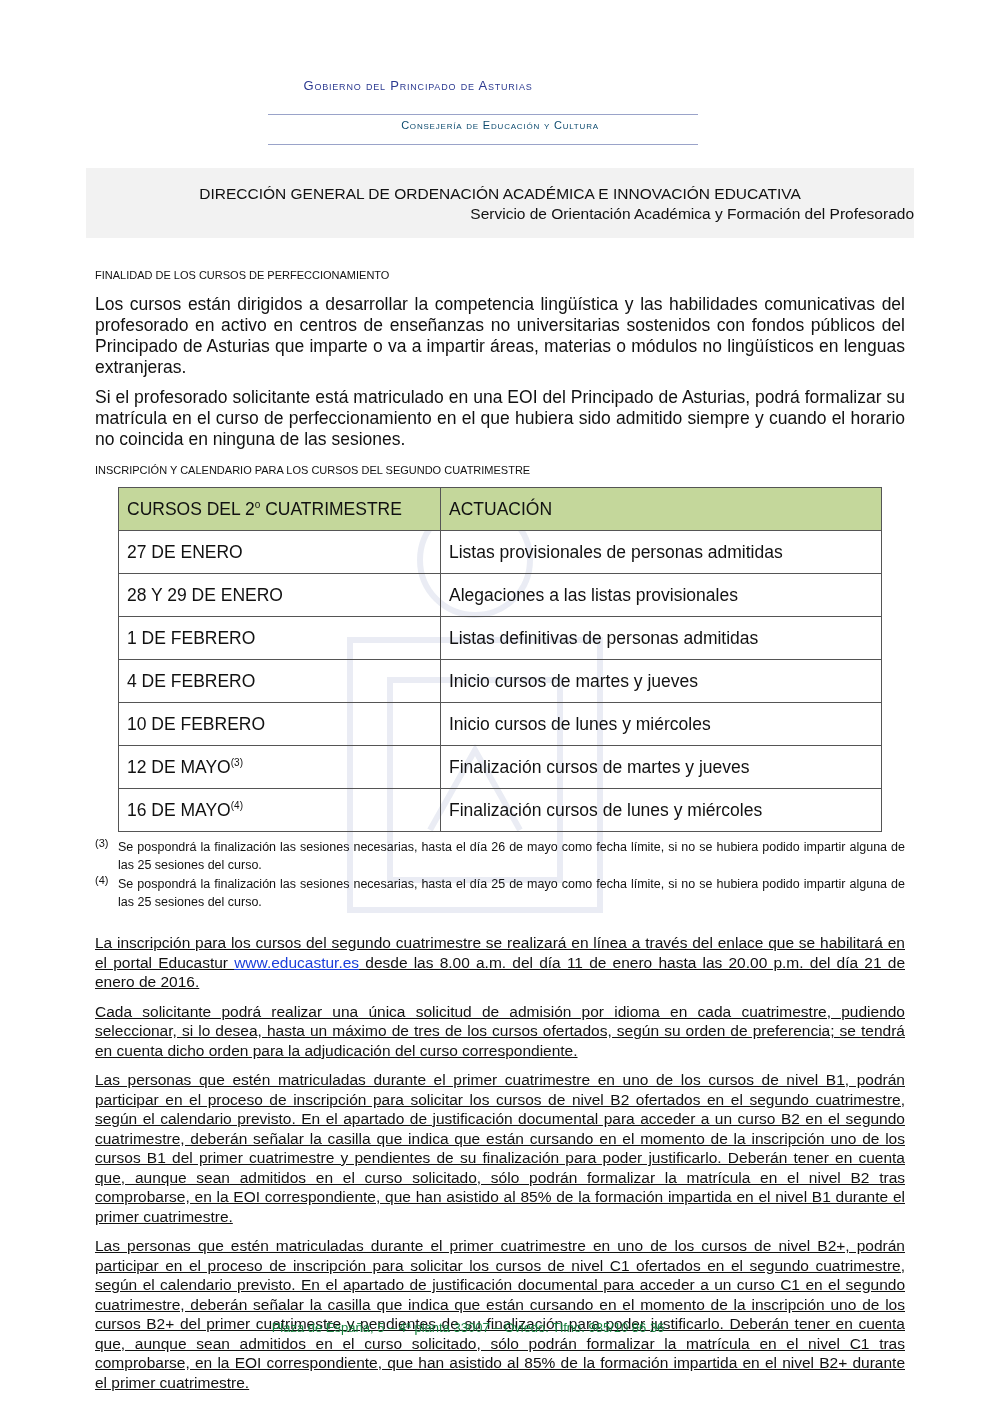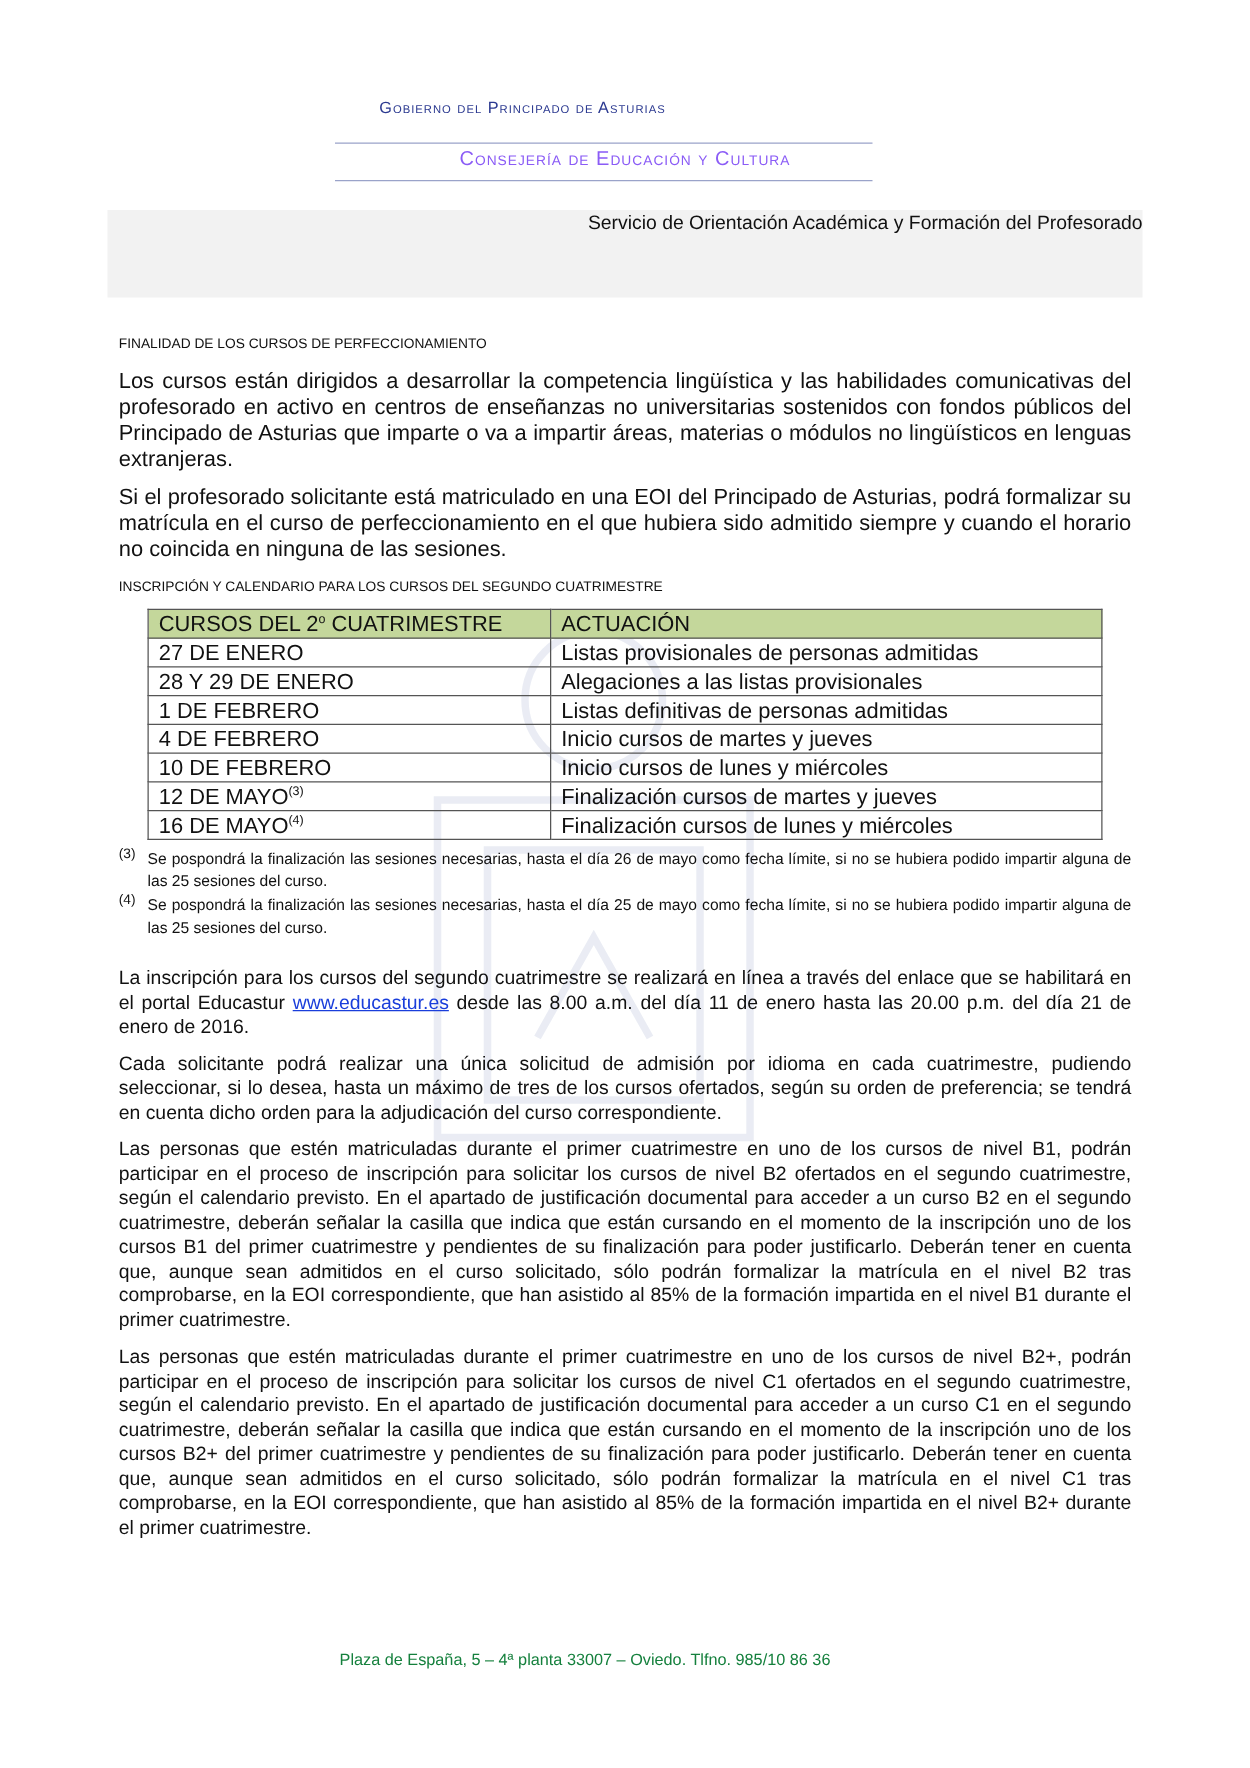--- a/index.html
+++ b/index.html
@@ -1,29 +1,29 @@
 <!DOCTYPE html>
 <html><head>
 <meta charset="utf-8">
 <style>
   html, body { margin: 0; padding: 0; background: #ffffff; }
   body { width: 1000px; height: 1414px; position: relative; overflow: hidden; font-family: "Liberation Sans", sans-serif; color: #111; }
   .watermark { position: absolute; left: 330px; top: 500px; width: 290px; height: 420px; opacity: 0.09; pointer-events: none; }
   .hdr1 { position: absolute; top: 78px; left: 0; width: 836px; text-align: center; color: #2b3990; font-size: 13px; letter-spacing: 0.8px; font-variant: small-caps; }
   .hdr-line { position: absolute; left: 268px; width: 430px; height: 1px; background: #9aa3c9; }
-  .hdr2 { position: absolute; top: 119px; left: 0; width: 1000px; text-align: center; color: #8b5cf6; font-size: 16px; letter-spacing: 0.8px; font-variant: small-caps; }
+  .hdr2 { position: absolute; top: 119px; left: 0; width: 1000px; text-align: center; color: #0c4a6e; font-size: 11px; letter-spacing: 0.8px; font-variant: small-caps; }
   .banner { position: absolute; top: 168px; left: 86px; width: 828px; height: 70px; background: #f2f2f2; text-align: center; }
   .banner .t1 { margin-top: 17px; font-size: 15.5px; color: #111; }
   .banner .t2 { font-size: 15.5px; color: #111; margin-top: 2px; text-align: right; }
   .content { position: absolute; left: 95px; top: 264px; width: 810px; }
   .h { font-size: 11px; margin: 0 0 8px 0; line-height: 22px; }
   p.body { font-size: 17.5px; line-height: 21px; margin: 0 0 9px 0; text-align: justify; }
-  p.small { font-size: 15.5px; line-height: 19.5px; margin: 0 0 10px 0; text-align: justify; }
+  p.small { font-size: 15.5px; line-height: 19.5px; margin: 0 0 10px 0; text-align: justify; text-decoration: underline; }
   table.cal { border-collapse: collapse; margin: 6px 0 0 23px; width: 764px; font-size: 17.5px; }
-  table.cal td, table.cal th { border: 1.3px solid #555; padding: 0 8px; height: 22px; text-align: left; font-weight: normal; }
+  table.cal td, table.cal th { border: 1.3px solid #555; padding: 10px 8px; height: 22px; text-align: left; font-weight: normal; }
   table.cal th { background: #c4d79b; }
   table.cal col.c1 { width: 322px; }
   sup { font-size: 10px; }
   .fn { position: relative; font-size: 12.5px; line-height: 18px; padding-left: 23px; margin: 2px 0 0 0; text-align: justify; }
   .fn .mk { position: absolute; left: 0; top: -4px; font-size: 11px; }
   .fn + .fn { margin-top: 1px; }
   a.link { color: #1a3edb; text-decoration: underline; }
   .footer { position: absolute; top: 1320px; left: 0; width: 936px; text-align: center; color: #15803d; font-size: 13px; }
 </style>
 </head>
@@ -37,20 +37,21 @@
     <path d="M100 330 L145 250 L190 330"></path>
   </g>
 </svg>
 
 <div class="hdr1">Gobierno del Principado de Asturias</div>
 <div class="hdr-line" style="top:114px"></div>
 <div class="hdr2">Consejería de Educación y Cultura</div>
 <div class="hdr-line" style="top:144px"></div>
 
 <div class="banner">
+  <div class="t1">DIRECCIÓN GENERAL DE ORDENACIÓN ACADÉMICA E INNOVACIÓN EDUCATIVA</div>
   <div class="t2">Servicio de Orientación Académica y Formación del Profesorado</div>
 </div>
 
 <div class="content">
   <div class="h">FINALIDAD DE LOS CURSOS DE PERFECCIONAMIENTO</div>
   <p class="body">Los cursos están dirigidos a desarrollar la competencia lingüística y las habilidades comunicativas del profesorado en activo en centros de enseñanzas no universitarias sostenidos con fondos públicos del Principado de Asturias que imparte o va a impartir áreas, materias o módulos no lingüísticos en lenguas extranjeras.</p>
   <p class="body">Si el profesorado solicitante está matriculado en una EOI del Principado de Asturias, podrá formalizar su matrícula en el curso de perfeccionamiento en el que hubiera sido admitido siempre y cuando el horario no coincida en ninguna de las sesiones.</p>
   <div class="h" style="margin-bottom:4px">INSCRIPCIÓN Y CALENDARIO PARA LOS CURSOS DEL SEGUNDO CUATRIMESTRE</div>
 
   <table class="cal">

